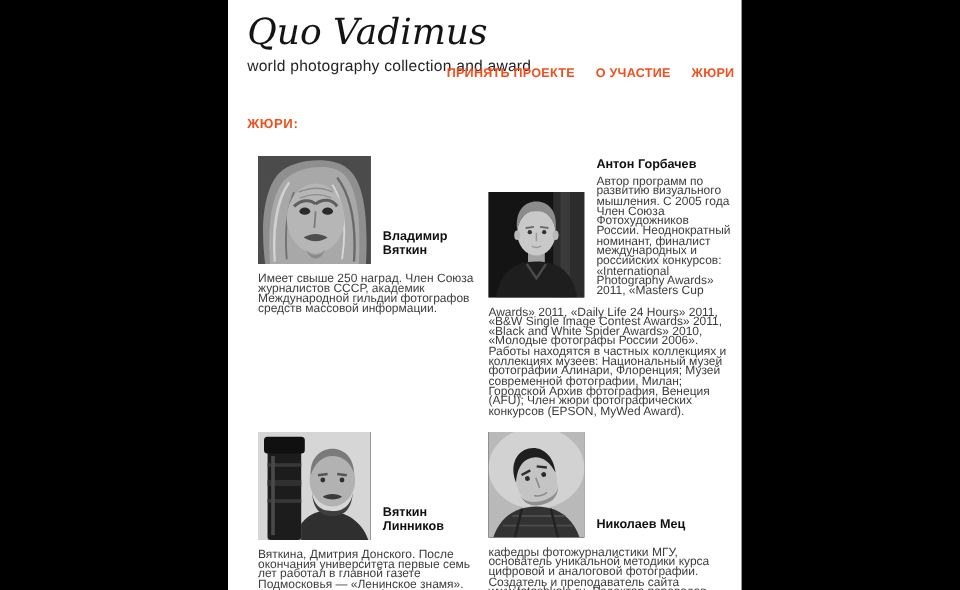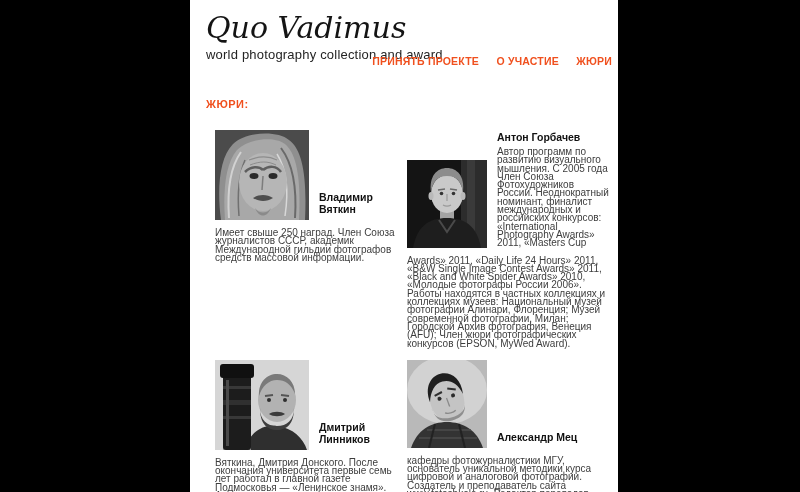--- a/index.html
+++ b/index.html
@@ -189,21 +189,21 @@
             <path d="M8,74 C16,70 30,70 36,76 L36,90 L8,90 Z" fill="#9d9d9d"></path>
             <rect x="8" y="10" width="28" height="80" rx="3" fill="#1c1c1c"></rect>
             <rect x="5" y="4" width="34" height="14" rx="3" fill="#101010"></rect>
             <rect x="8" y="26" width="28" height="3" fill="#383838"></rect>
             <rect x="8" y="40" width="28" height="5" fill="#303030"></rect>
             <rect x="8" y="56" width="28" height="3" fill="#383838"></rect>
             <rect x="11" y="20" width="3" height="66" fill="#4a4a4a"></rect>
           </svg>
         </div>
         <div class="member-info">
-          <h3 class="member-name">Дмитрий Линников</h3>
+          <h3 class="member-name">Вяткин Линников</h3>
         </div>
       </div>
       <p class="member-bio below">Вяткина, Дмитрия Донского. После окончания университета первые семь лет работал в главной газете Подмосковья — «Ленинское знамя». Автор персональных фотовыставок.</p>
     </article>
 
     <article class="member">
       <div class="member-top">
         <div class="photo size-b">
           <svg viewBox="0 0 80 88" xmlns="http://www.w3.org/2000/svg">
             <rect width="80" height="88" fill="#b9b9b9"></rect>
@@ -220,20 +220,20 @@
               <path d="M29,33 L37,31" stroke="#2e2e2e" stroke-width="2" fill="none"></path>
               <path d="M43,29 L51,32" stroke="#2e2e2e" stroke-width="2" fill="none"></path>
               <circle cx="33" cy="37" r="2" fill="#2b2b2b"></circle>
               <circle cx="47" cy="37" r="2" fill="#2b2b2b"></circle>
               <path d="M40,38 L41,47" stroke="#8a8a8a" stroke-width="1.3" fill="none"></path>
               <path d="M35,52 C38,54 43,54 46,52" stroke="#8a8a8a" stroke-width="1.3" fill="none"></path>
             </g>
           </svg>
         </div>
         <div class="member-info">
-          <h3 class="member-name">Александр Мец</h3>
+          <h3 class="member-name">Николаев Мец</h3>
         </div>
       </div>
       <p class="member-bio below">кафедры фотожурналистики МГУ, основатель уникальной методики курса цифровой и аналоговой фотографии. Создатель и преподаватель сайта www.fotoshkola.ru. Редактор переводов, книг и учебников по фотографии издательства "АСТ-Астрель". Выставки: Москва, Севастополь, Мурманск, Николаев, Одесса, Апатиты. Клиенты: ОАО "РЖД", "Kempinski Hotels", "Мегафон", "IKEA", "Chrysler", "Esquire", "IA Regnum" "Altimo", "Ahmad Tea", "Dolores", "Hairs" и др.</p>
     </article>
 
   </div>
 </div>
 
 </body></html>

